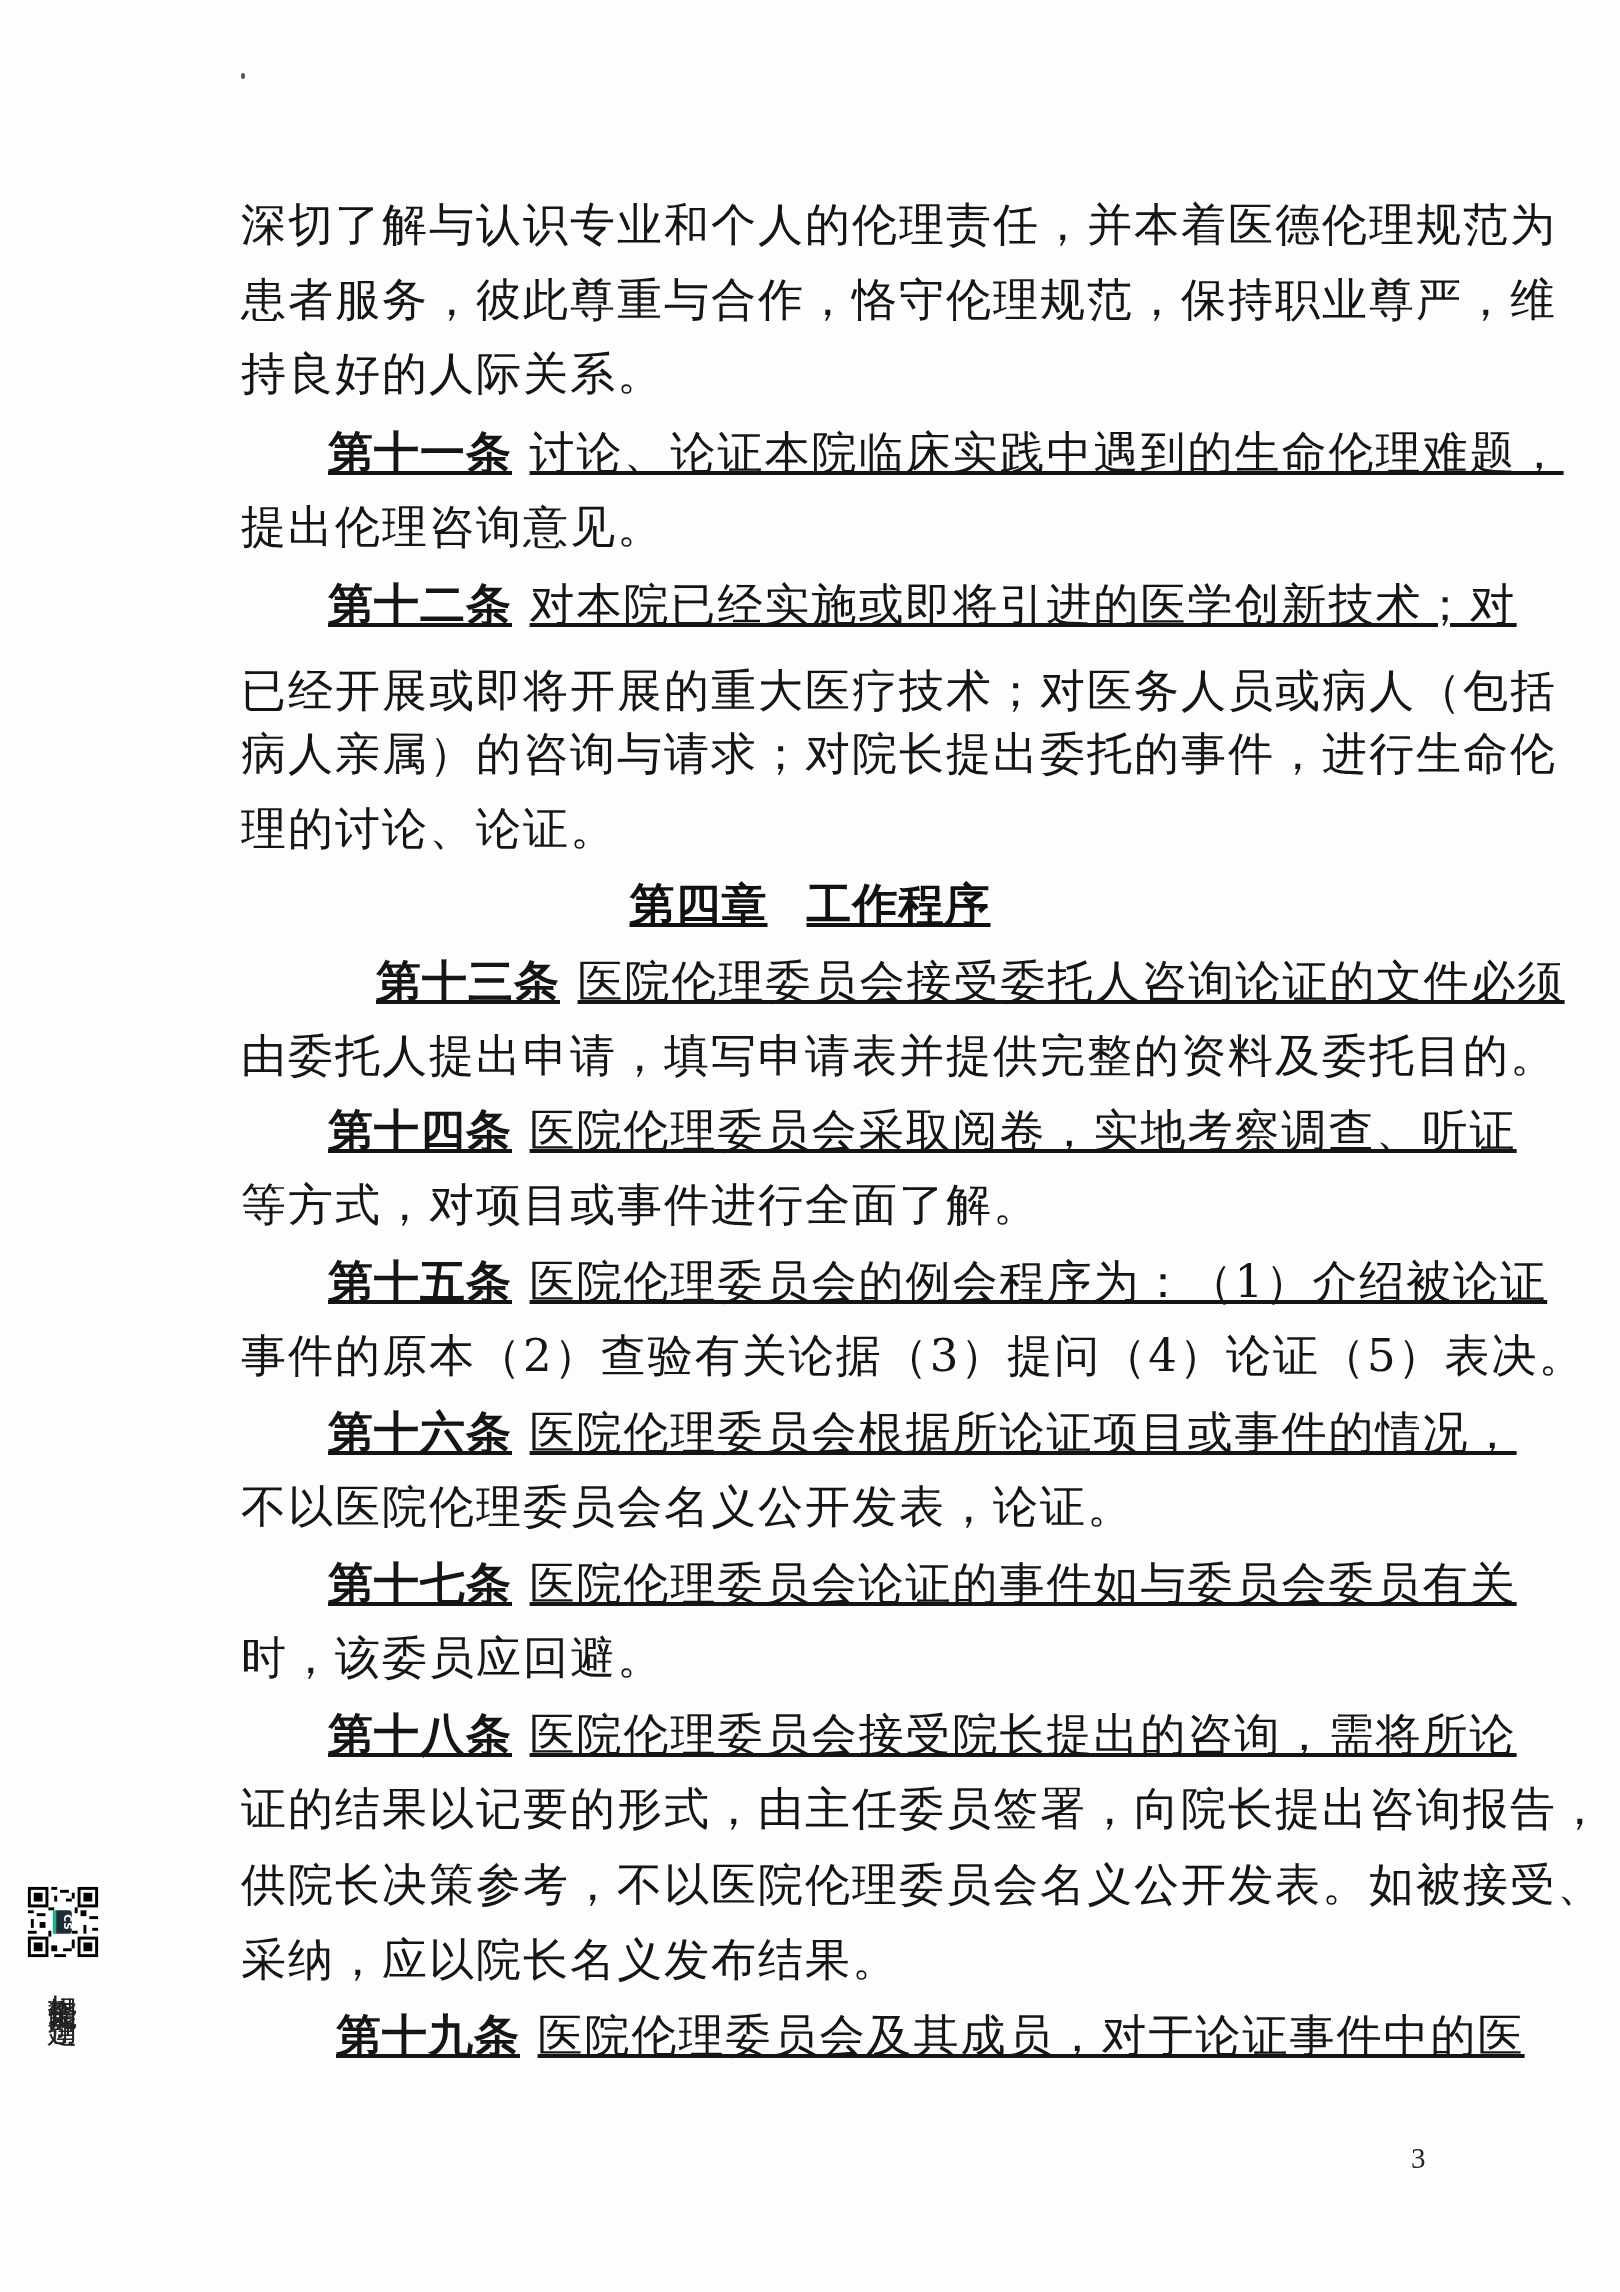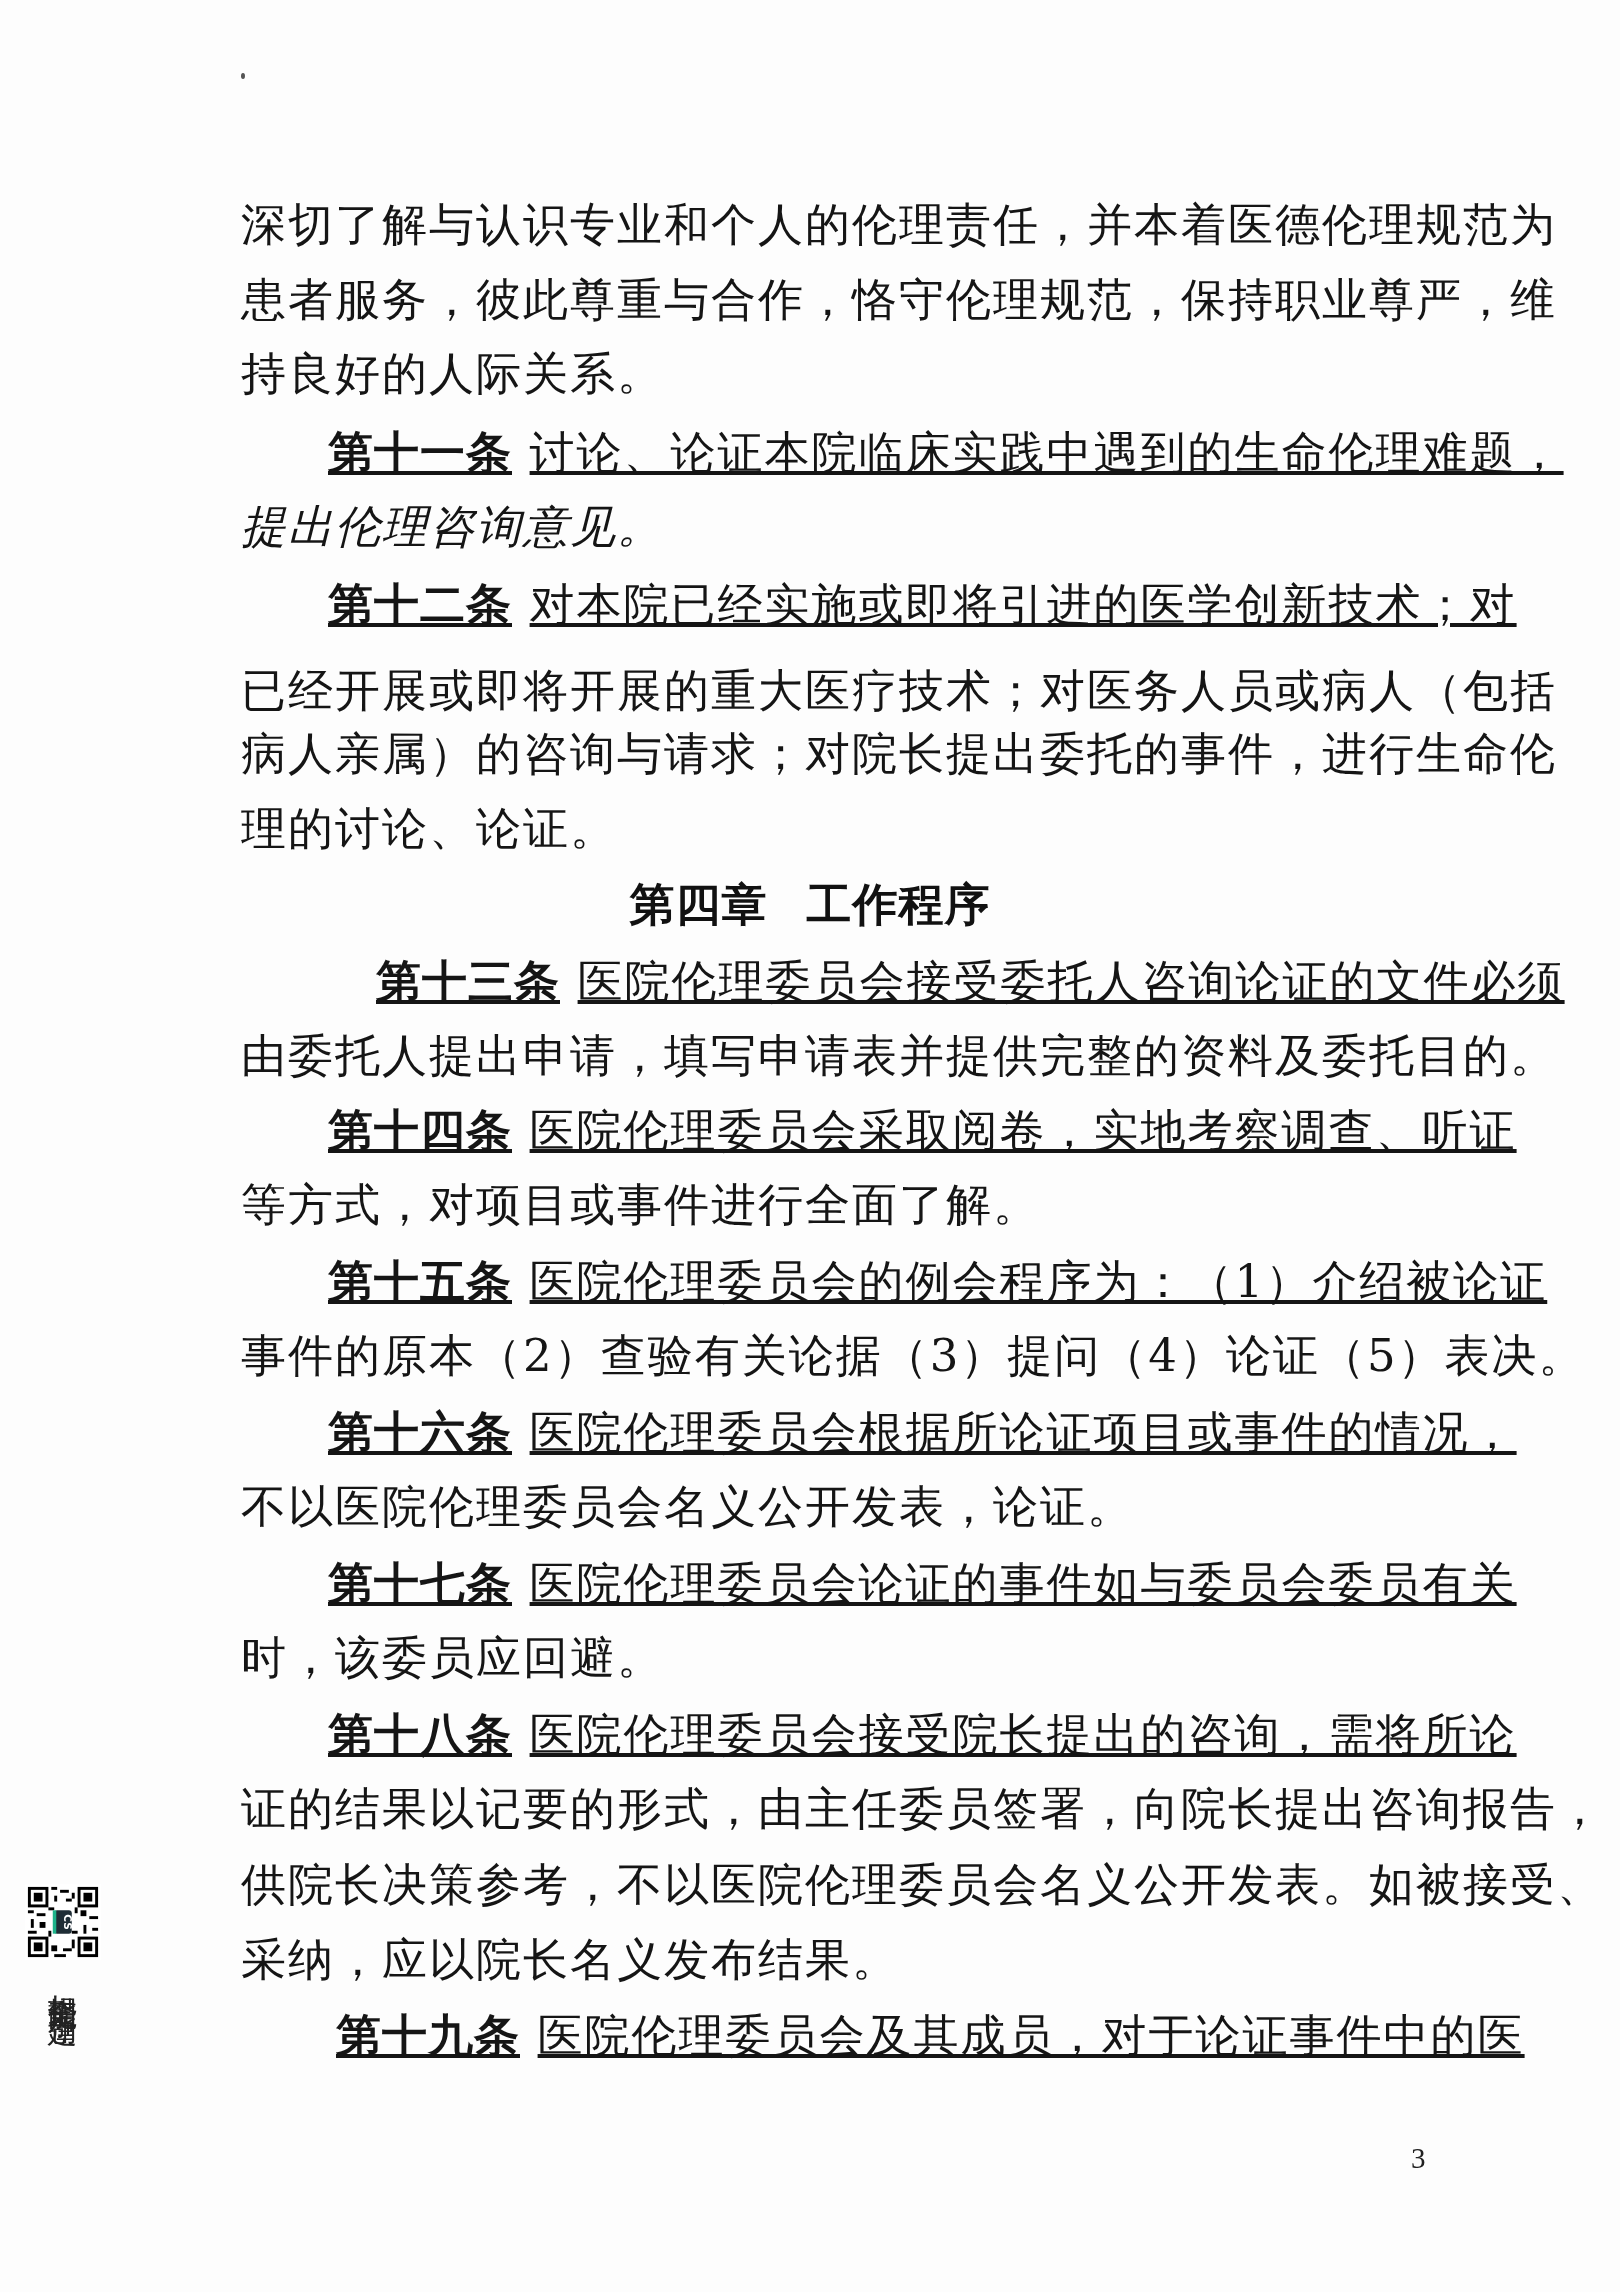--- a/index.html
+++ b/index.html
@@ -24,20 +24,21 @@
     position: absolute;
     left: 0; width: 1620px;
     top: 872px;
     text-align: center;
     font-family: "DejaVu Sans", "Liberation Sans", sans-serif;
     font-weight: bold;
     font-size: 45px;
     line-height: 65px;
     color: #111;
     letter-spacing: 1px;
+    text-decoration: underline;
   }
   .heading .gap { display: inline-block; width: 39px; }
   .pagenum {
     position: absolute; left: 1411px; top: 2142px;
     font-family: "Liberation Serif", serif; font-size: 29px; color: #222;
   }
   .speck { position: absolute; background: #555; border-radius: 50%; }
   .wm-qr {
     position: absolute; left: 24.5px; top: 1884px; width: 76px; height: 76px;
     background: #fff;
@@ -54,21 +55,21 @@
 <body>
 
 <div class="page">
   <div class="speck" style="left:241px;top:73px;width:3.9px;height:5.9px;"></div>
 
   <div id="block1">
       <div class="line justify" style="top: 192px;"><span>深切了解与认识专业和个人的伦理责任，并本着医德伦理规范为</span></div>
       <div class="line justify" style="top: 267px;"><span>患者服务，彼此尊重与合作，恪守伦理规范，保持职业尊严，维</span></div>
       <div class="line" style="top: 341px;"><span>持良好的人际关系。</span></div>
       <div class="line indent justify" style="top: 420px;"><span class="art">第十一条</span><span>讨论、论证本院临床实践中遇到的生命伦理难题，</span></div>
-      <div class="line" style="top: 494px; font-style: italic;"><span>提出伦理咨询意见。</span></div>
+      <div class="line" style="top: 494px;"><span>提出伦理咨询意见。</span></div>
       <div class="line indent justify" style="top: 572px;"><span class="art">第十二条</span><span>对本院已经实施或即将引进的医学创新技术；对</span></div>
       <div class="line justify" style="top: 647px; margin-top: 11px;"><span>已经开展或即将开展的重大医疗技术；对医务人员或病人（包括</span></div>
       <div class="line justify" style="top: 721px;"><span>病人亲属）的咨询与请求；对院长提出委托的事件，进行生命伦</span></div>
       <div class="line" style="top: 796px;"><span>理的讨论、论证。</span></div>
     </div>
 
   <div class="heading">
     <span>第四章</span><span class="gap"></span><span>工作程序</span>
   </div>
 

